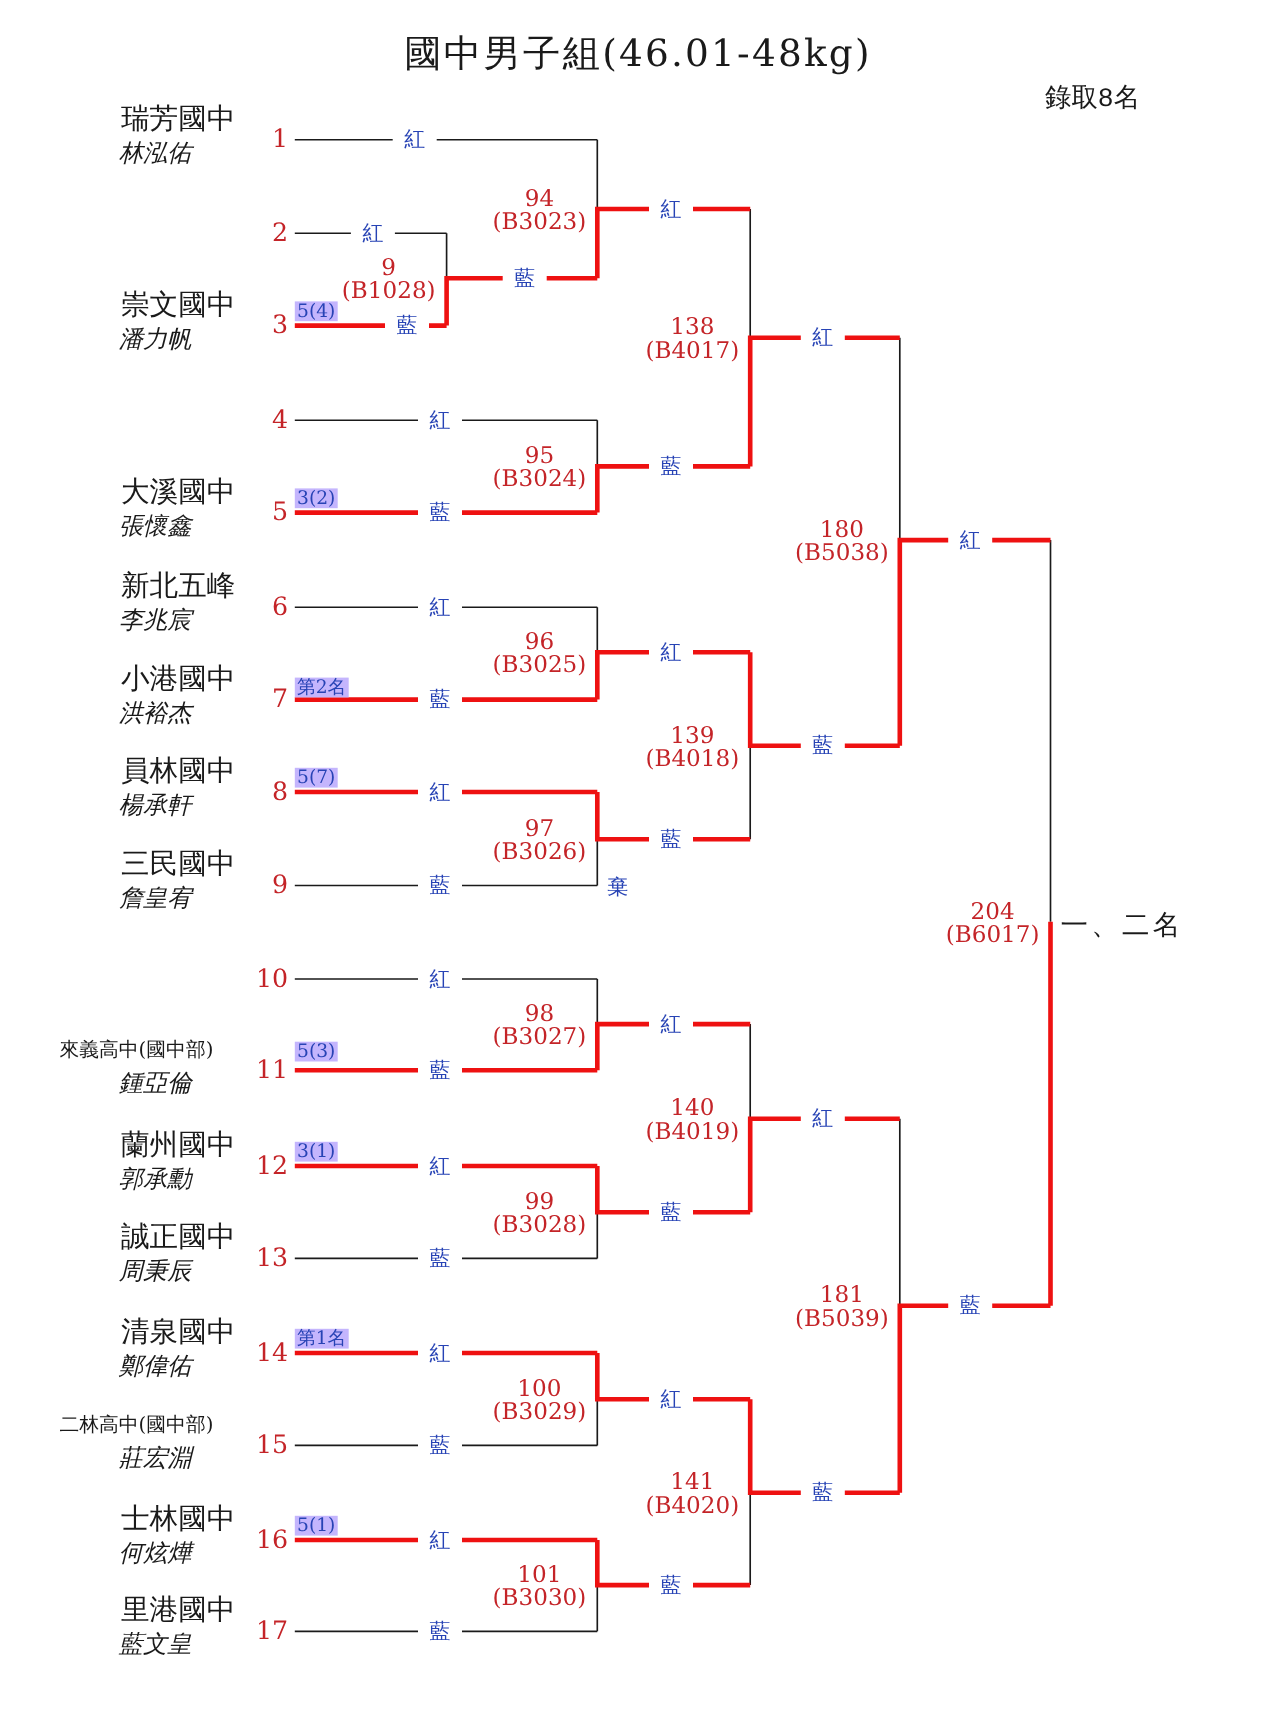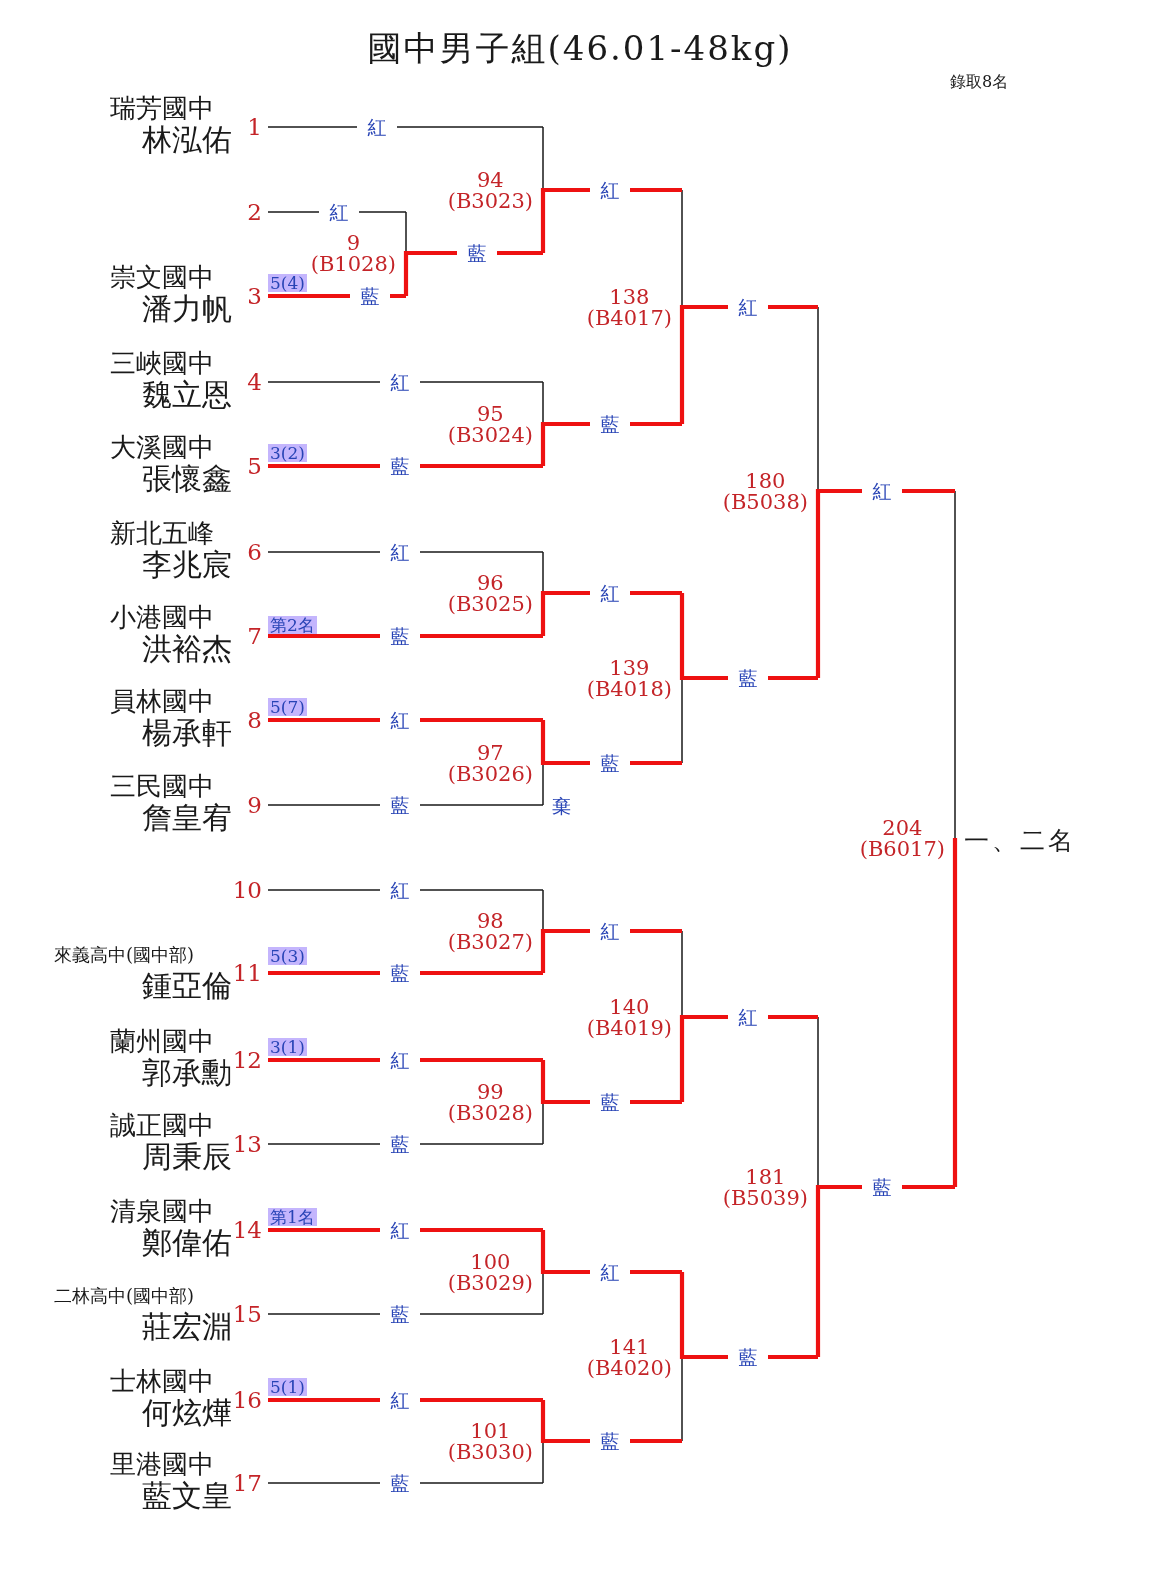--- a/index.html
+++ b/index.html
@@ -11,25 +11,25 @@
   html,body{margin:0;padding:0;background:#fff;}
   .page{
     position:relative;width:1160px;height:1570px;background:#fff;overflow:hidden;
     font-family:"DejaVu Serif","Liberation Serif",serif;color:var(--ink);
   }
   svg.bracket{position:absolute;left:0;top:0;}
   .title{
     position:absolute;left:0;top:26px;width:1160px;text-align:center;
     font-size:34px;letter-spacing:2px;white-space:nowrap;
   }
-  .note{position:absolute;left:950px;top:72px;font-size:16px;white-space:nowrap;}
+  .note{position:absolute;left:950px;top:72px;font-size:24px;white-space:nowrap;font-family:Liberation Mono, monospace;}
   .comp{position:absolute;left:50px;width:190px;}
   .comp .school{font-size:26px;line-height:31px;text-align:left;padding-left:60px;white-space:nowrap;}
   .comp.long .school{font-size:18px;padding-left:4px;}
-  .comp .pname{font-size:30px;line-height:31px;text-align:right;padding-right:8px;white-space:nowrap;}
+  .comp .pname{font-size:22px;line-height:31px;text-align:center;padding-right:8px;white-space:nowrap;font-style:italic;}
   .seed{position:absolute;left:218px;width:44px;text-align:right;font-size:23px;line-height:26px;color:var(--red-text);}
   .corner{
     position:absolute;width:40px;text-align:center;font-size:19px;line-height:22px;
     color:var(--blue-text);background:#fff;
   }
   .anno{
     position:absolute;left:268px;font-size:17px;line-height:18px;color:var(--blue-text);
     background:#c4b5fd;padding:0 2px;white-space:nowrap;
   }
   .mlabel{
@@ -79,24 +79,20 @@
   <div class="note">錄取8名</div>
 
   <div class="comp" style="top:93px">
     <div class="school">瑞芳國中</div>
     <div class="pname">林泓佑</div>
   </div>
   <div class="comp" style="top:262px">
     <div class="school">崇文國中</div>
     <div class="pname">潘力帆</div>
   </div>
-  <div class="comp" style="top:348px">
-    <div class="school">三峽國中</div>
-    <div class="pname">魏立恩</div>
-  </div>
   <div class="comp" style="top:432px">
     <div class="school">大溪國中</div>
     <div class="pname">張懷鑫</div>
   </div>
   <div class="comp" style="top:518px">
     <div class="school">新北五峰</div>
     <div class="pname">李兆宸</div>
   </div>
   <div class="comp" style="top:602px">
     <div class="school">小港國中</div>

